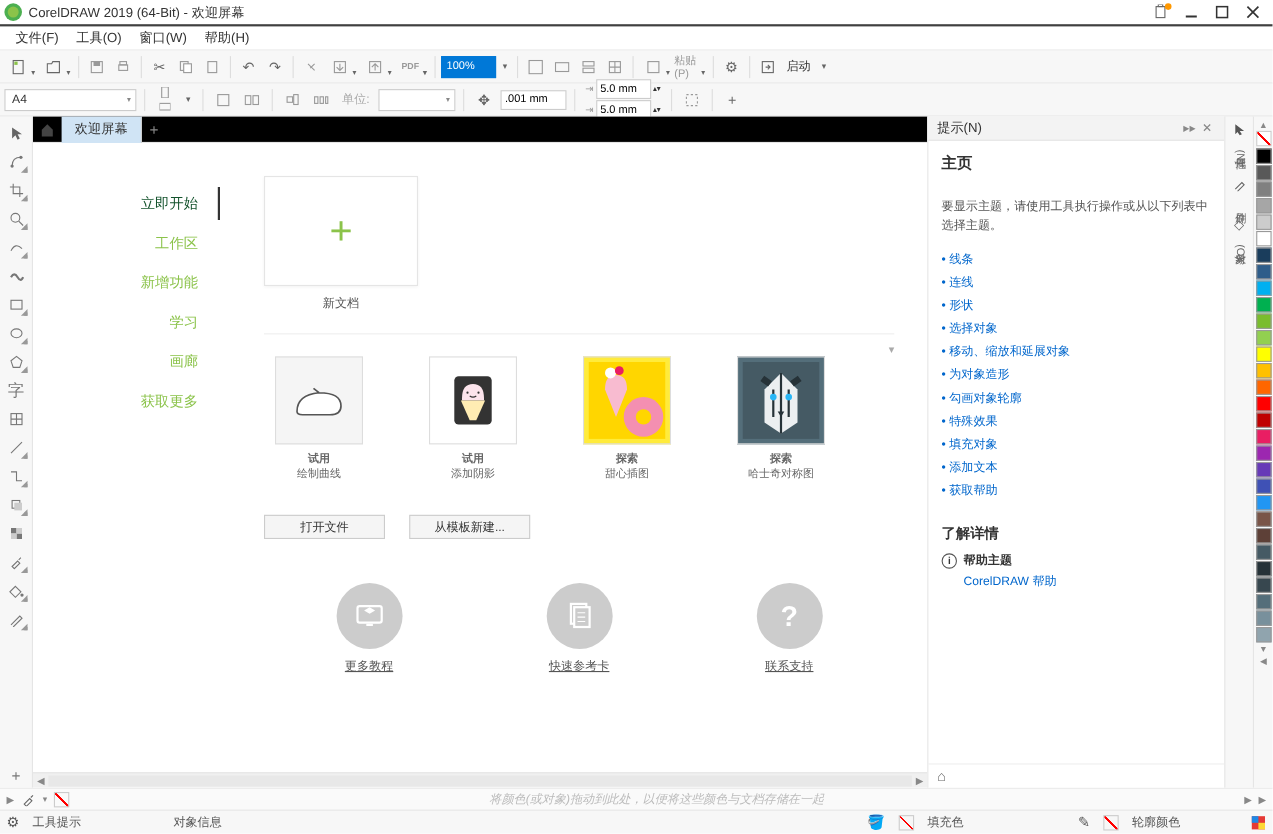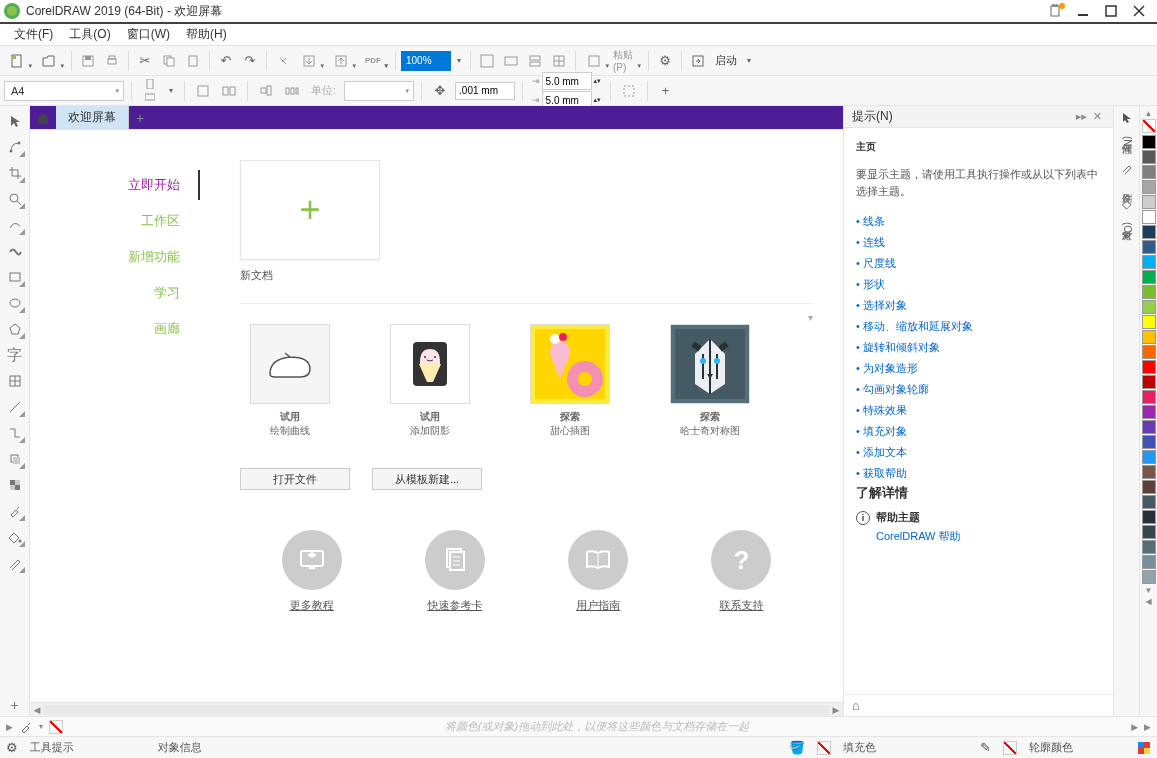--- a/index.html
+++ b/index.html
@@ -38,35 +38,35 @@
 .small-num{width:50px; height:18px; border:1px solid #ccc; background:#fff; font-size:10px; padding:0 3px;}
 
 
 .app-body{display:flex; height:calc(100% - 24px - 22px - 30px - 30px - 20px - 22px);}
 .left-toolbox{width:30px; background:#f7f7f7; border-right:1px solid #e5e5e5; display:flex; flex-direction:column; align-items:center; padding-top:4px; gap:4px;}
 .tool-btn{width:22px; height:22px; display:flex; align-items:center; justify-content:center; color:#777; font-size:14px;}
 .tool-btn.flyout{position:relative;}
 .tool-btn.flyout::after{content:""; position:absolute; right:1px; bottom:1px; border:3px solid transparent; border-right-color:#999; border-bottom-color:#999;}
 
 .center-area{flex:1; display:flex; flex-direction:column; background:#fff; min-width:0;}
-.doc-tabs{height:24px; background:#4c1d95; display:flex; align-items:center; border-bottom:1px solid #e5e5e5;}
+.doc-tabs{height:24px; background:#000000; display:flex; align-items:center; border-bottom:1px solid #e5e5e5;}
 .doc-tabs .home-icon{width:26px; display:flex; align-items:center; justify-content:center; color:#444;}
 .doc-tab{height:24px; background:#d0e4f5; display:flex; align-items:center; padding:0 12px; font-size:12px; color:#333; border-right:1px solid #ccc;}
 .doc-add{width:22px; text-align:center; color:#888; font-size:14px;}
 
 .welcome{flex:1; display:flex; overflow:hidden; background:#fff;}
 .welcome-nav{width:170px; padding:40px 0 0 0; text-align:right;}
 .welcome-nav .nv{padding:6px 20px 6px 0; font-size:13px; color:#8bc34a; cursor:pointer; margin-bottom:6px;}
-.welcome-nav .nv.active{color:#a21caf; position:relative;}
+.welcome-nav .nv.active{color:#14532d; position:relative;}
 .welcome-nav .nv.active::after{content:""; position:absolute; right:0; top:0; bottom:0; width:2px; background:#333;}
 
 .welcome-content{flex:1; padding:30px 30px 10px 40px; overflow-y:auto;}
 .new-doc-card{width:140px; height:100px; border:1px solid #e5e5e5; display:flex; align-items:center; justify-content:center; margin-bottom:8px; box-shadow:0 1px 3px rgba(0,0,0,0.05);}
 .plus-icon{font-size:36px; font-weight:200; color:#8bc34a;}
-.card-label{font-size:11px; text-align:left; width:140px; color:#555;font-family:Liberation Mono, monospace;}
+.card-label{font-size:11px; text-align:center; width:140px; color:#555;font-family:Liberation Mono, monospace;}
 
 .divider{height:1px; background:#eee; margin:20px 0;}
 .templates-row{display:flex; gap:40px; position:relative;}
 .templates-row .chev{position:absolute; right:0; top:-12px; color:#aaa; font-size:10px;}
 .tpl{width:100px; text-align:center;}
 .tpl .thumb{width:80px; height:80px; border:1px solid #ddd; margin:0 auto 6px; background:#f5f5f5; display:flex; align-items:center; justify-content:center; color:#999;}
 .tpl .t1,.tpl .t2{font-size:10px; color:#666;}
 .tpl .t1{font-weight:bold;}
 
 .action-buttons{display:flex; gap:22px; margin-top:30px;}
@@ -80,25 +80,25 @@
 .scroll-x{height:14px; background:#f0f0f0; border-top:1px solid #e5e5e5; display:flex; align-items:center;}
 .scroll-x .arrow{width:14px; text-align:center; font-size:9px; color:#888;}
 .scroll-x .track{flex:1; height:10px; background:#e8e8e8;}
 
 
 .hints-panel{width:270px; border-left:1px solid #e5e5e5; background:#fff; display:flex; flex-direction:column;}
 .hints-header{height:22px; background:#f3f3f3; border-bottom:1px solid #e5e5e5; display:flex; align-items:center; padding:0 8px; font-size:12px;}
 .hints-header .spacer{flex:1;}
 .hints-header .hbtn{padding:0 3px; color:#888; font-size:11px;}
 .hints-body{padding:12px; overflow-y:auto; flex:1;}
-.hints-body h3{font-size:10px; margin-bottom:12px;font-family:Liberation Mono, monospace;}
+.hints-body h3{font-size:14px; margin-bottom:22px;font-family:Liberation Mono, monospace;}
 .hints-body .desc{font-size:11px; color:#555; margin-bottom:12px; line-height:1.5;}
 .hints-body .link{color:#0066cc; font-size:11px; padding:3px 0; display:block;}
 .hints-body .link::before{content:"• "; color:#0066cc;}
-.hints-body h4{font-size:13px; margin-bottom:8px;}
+.hints-body h4{font-size:13px; margin-top:20px; margin-bottom:8px;}
 .hints-body .info-link{color:#0066cc; font-size:11px; padding-left:20px;}
 .info-row{display:flex; align-items:center; gap:6px; margin-bottom:4px;}
 .info-row .info-icon{width:14px; height:14px; border:1.5px solid #555; border-radius:50%; display:flex; align-items:center; justify-content:center; font-size:9px; font-weight:bold;}
 
 
 .right-dockers{width:26px; background:#f7f7f7; border-left:1px solid #e5e5e5; display:flex; flex-direction:column; align-items:center; padding-top:4px; gap:6px;}
 .dock-tab{writing-mode:vertical-rl; font-size:10px; color:#666; padding:4px 2px; cursor:pointer;}
 .dock-icon{width:16px; height:16px; color:#666; display:flex; align-items:center; justify-content:center; font-size:12px;}
 
 
@@ -457,20 +457,21 @@
       <div class="doc-add">+</div>
     </div>
 
     <div class="welcome">
       <div class="welcome-nav">
         <div class="nv active">立即开始</div>
         <div class="nv">工作区</div>
         <div class="nv">新增功能</div>
         <div class="nv">学习</div>
         <div class="nv">画廊</div>
+        <div class="nv">获取更多</div>
       </div>
       <div class="welcome-content">
         <div class="new-doc-card">
             <div class="plus-icon">+</div>
           </div>
         <div class="card-label">新文档</div>
         <div class="divider"></div>
 
         <div class="templates-row">
           <span class="chev">▾</span>
@@ -550,29 +551,20 @@
                   <rect x="7" y="4" width="14" height="18" fill="none" stroke="#fff" stroke-width="2"></rect>
                   <rect x="10" y="7" width="14" height="18" fill="#ccc" stroke="#fff" stroke-width="2"></rect>
                   <line x1="13" y1="12" x2="20" y2="12" stroke="#fff"></line>
                   <line x1="13" y1="16" x2="20" y2="16" stroke="#fff"></line>
                   <line x1="13" y1="20" x2="20" y2="20" stroke="#fff"></line>
                 </svg>
               </div>
               <div class="lbl">快速参考卡</div>
             </div>
           <div class="res">
-              <div class="circle">
-                <svg width="30" height="30" viewBox="0 0 30 30">
-                  <path d="M4 7 Q10 5 15 8 Q20 5 26 7 L26 22 Q20 20 15 23 Q10 20 4 22 Z" fill="none" stroke="#fff" stroke-width="2"></path>
-                  <line x1="15" y1="8" x2="15" y2="23" stroke="#fff"></line>
-                </svg>
-              </div>
-              <div class="lbl">用户指南</div>
-            </div>
-          <div class="res">
               <div class="circle" style="font-weight:bold;">?</div>
               <div class="lbl">联系支持</div>
             </div>
         </div>
       </div>
     </div>
 
     <div class="scroll-x">
       <div class="arrow">◀</div>
         <div class="track"></div>
@@ -586,25 +578,23 @@
       <div class="spacer"></div>
       <span class="hbtn">▸▸</span>
       <span class="hbtn">✕</span>
     </div>
     <div class="hints-body">
       <h3>主页</h3>
       <div class="desc">要显示主题，请使用工具执行操作或从以下列表中选择主题。</div>
       <div id="hint-links">
           <a class="link">线条</a>
           <a class="link">连线</a>
-          <a class="link">尺度线</a>
           <a class="link">形状</a>
           <a class="link">选择对象</a>
           <a class="link">移动、缩放和延展对象</a>
-          <a class="link">旋转和倾斜对象</a>
           <a class="link">为对象造形</a>
           <a class="link">勾画对象轮廓</a>
           <a class="link">特殊效果</a>
           <a class="link">填充对象</a>
           <a class="link">添加文本</a>
           <a class="link">获取帮助</a>
         </div>
       <h4>了解详情</h4>
       <div class="info-row">
           <div class="info-icon">i</div>

